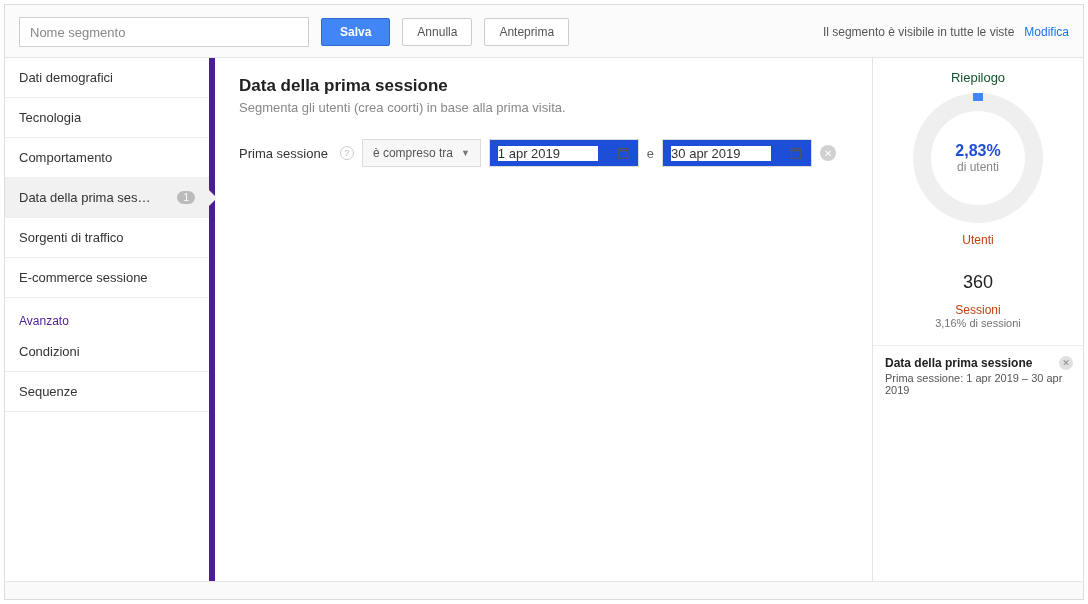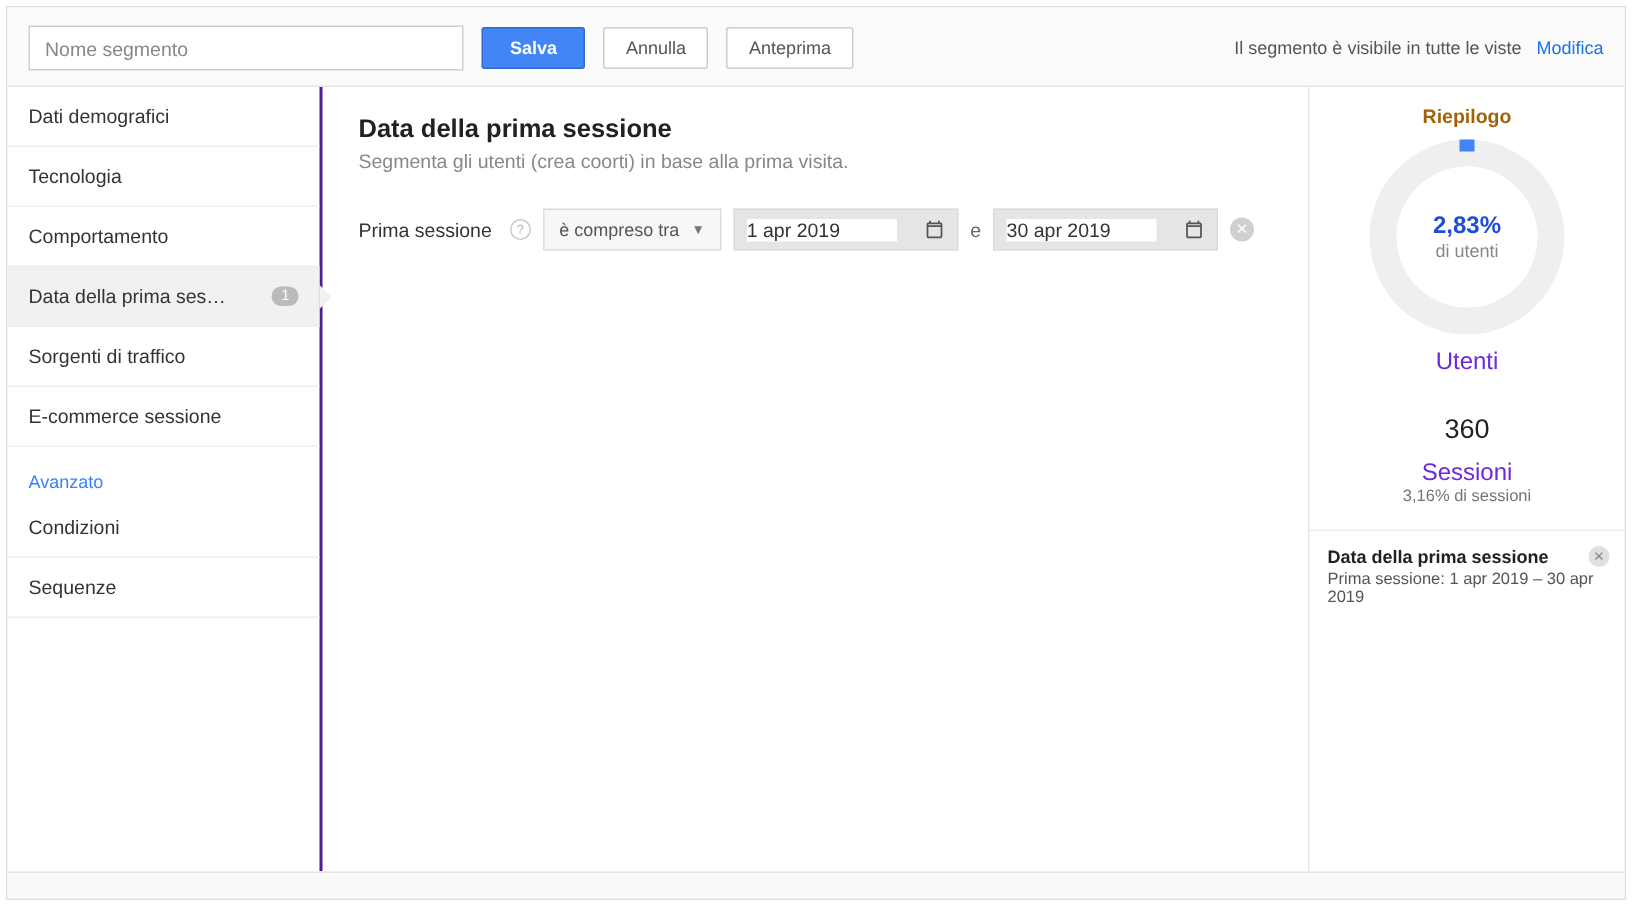--- a/index.html
+++ b/index.html
@@ -67,21 +67,21 @@
   .link { color: #1a73e8; cursor: pointer; }
   
   .body {
     flex: 1;
     display: flex;
     overflow: hidden;
   }
   
   .sidebar {
     width: 210px;
-    border-right: 2px solid #4c1d95;
+    border-right: 6px solid #4c1d95;
     background: #fff;
     display: flex;
     flex-direction: column;
   }
   .side-item {
     padding: 12px 14px;
     border-bottom: 1px solid #eee;
     font-size: 13px;
     color: #333;
     cursor: pointer;
@@ -106,21 +106,21 @@
   .side-label { overflow: hidden; text-overflow: ellipsis; white-space: nowrap; flex: 1; }
   .badge {
     background: #bbb; color: #fff;
     border-radius: 10px;
     font-size: 10px;
     padding: 1px 6px;
     margin-left: 6px;
   }
   .side-group {
     padding: 16px 14px 4px 14px;
-    color: #3b82f6;
+    color: #4c1d95;
     font-size: 12px;
   }
   
   .main {
     flex: 1;
     padding: 18px 24px;
     overflow: auto;
     border-right: 1px solid #e5e5e5;
   }
   .main-title {
@@ -172,21 +172,21 @@
     color: #777;
   }
   .date-input {
     height: 28px;
     border: 1px solid #dcdcdc;
     padding: 0 8px;
     display: flex;
     align-items: center;
     justify-content: space-between;
     width: 150px;
-    background: #e5e5e5;
+    background: #1d4ed8;
   }
   .date-input input {
     border: none;
     outline: none;
     font-size: 13px;
     color: #333;
     width: 100px;
   }
   .cal-icon svg { display: block; }
   .sep { color: #666; }
@@ -209,22 +209,22 @@
     flex-direction: column;
     font-size: 12px;
     color: #616161;
   }
   .summary-top {
     padding: 12px 10px 14px 10px;
     text-align: center;
     border-bottom: 1px solid #eee;
   }
   .summary-title {
-    font-weight: 700;
-    color: #a16207;
+    font-weight: 400;
+    color: #14532d;
     margin-bottom: 8px;
     font-size: 13px;
   }
   .donut-wrap {
     display: flex;
     justify-content: center;
     margin-bottom: 10px;
   }
   .donut {
     width: 130px;
@@ -259,21 +259,21 @@
   .donut-pct {
     font-size: 16px;
     font-weight: 700;
     color: #1d4ed8;
   }
   .donut-sub {
     font-size: 12px;
     color: #888;
   }
   .stat-block { margin: 10px 0 2px 0; }
-  .stat-label { color: #6d28d9; font-size: 16px; }
+  .stat-label { color: #c2410c; font-size: 12px; }
   .stat-value { font-size: 18px; color: #212121; margin-top: 25px; }
   .stat-note { font-size: 11px; color: #737373; }
   .summary-filter {
     padding: 10px 12px;
     position: relative;
   }
   .sf-title { font-weight: 700; color: #212121; font-size: 12px; }
   .sf-text { font-size: 11px; color: #555; margin-top: 2px; }
   .sf-close {
     position: absolute;

